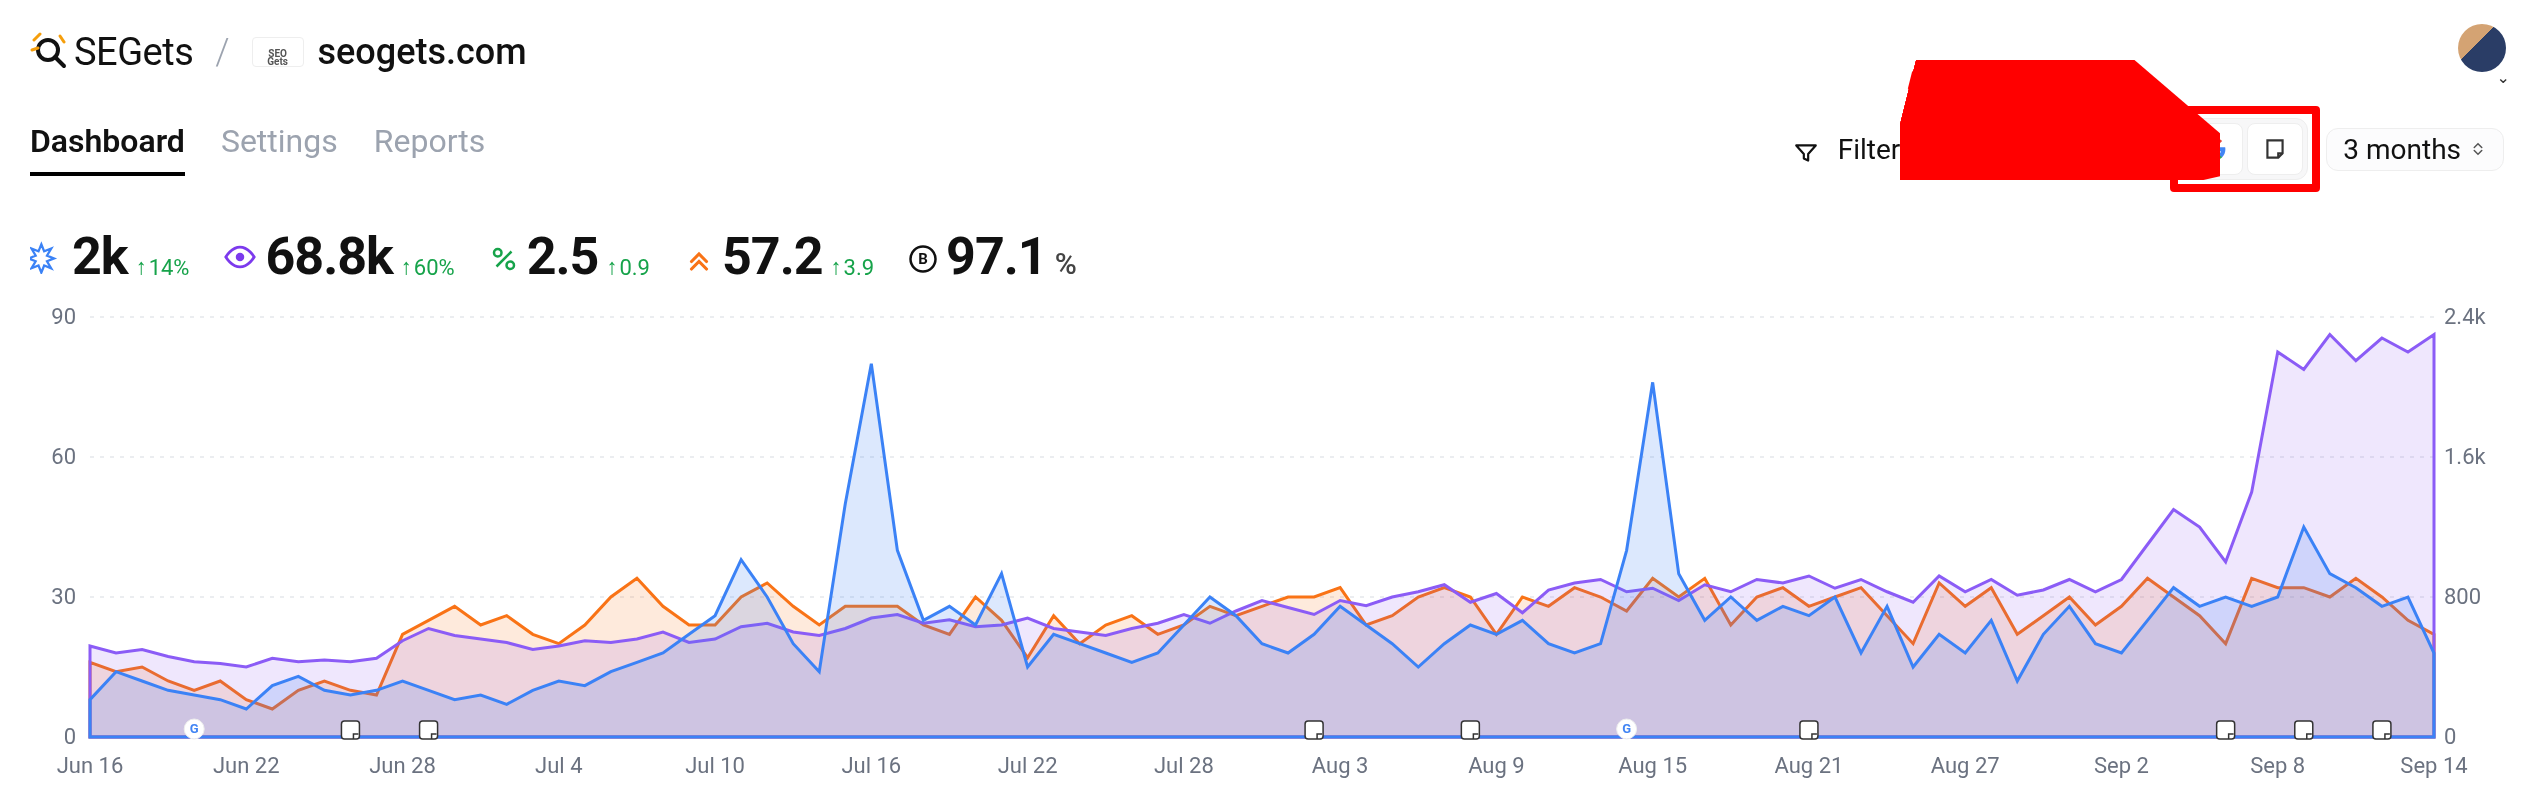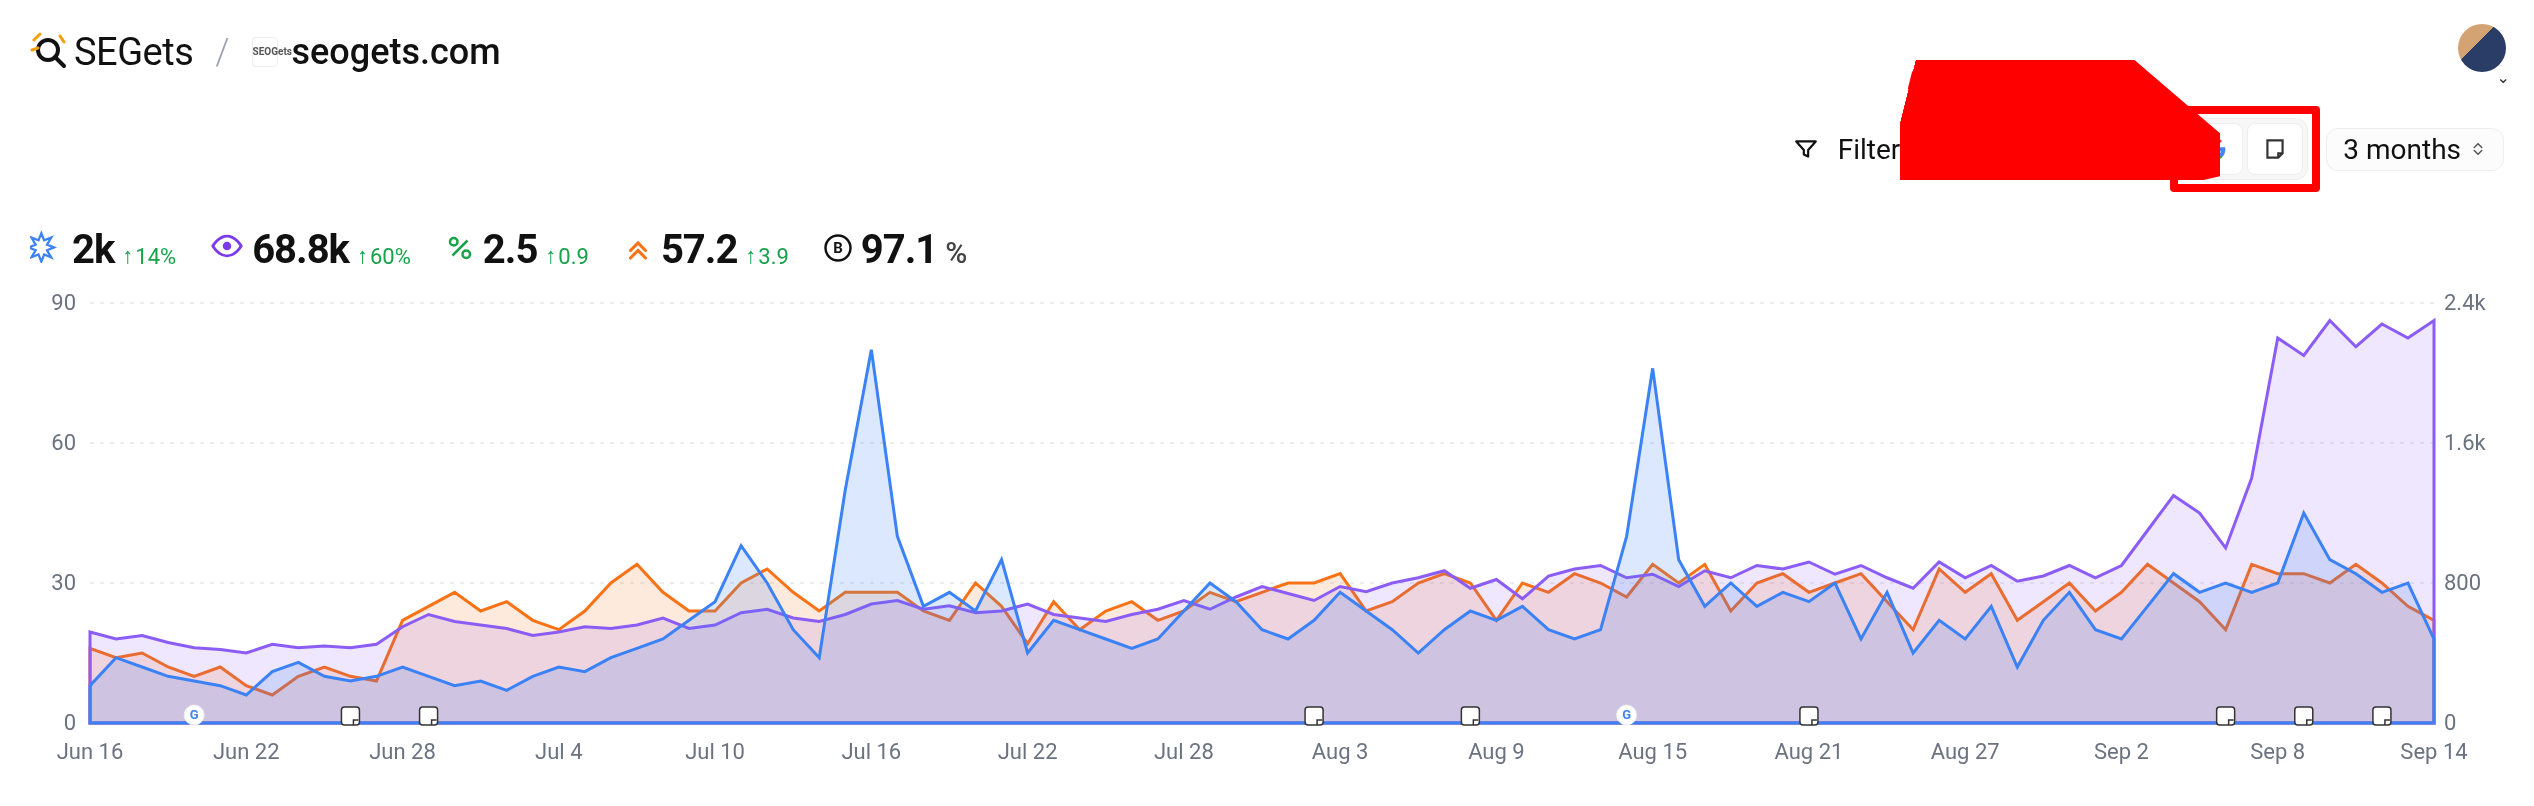--- a/index.html
+++ b/index.html
@@ -15,42 +15,42 @@
   * { box-sizing: border-box; }
   html, body { margin: 0; padding: 0; font-family: -apple-system, BlinkMacSystemFont, "Segoe UI", Roboto, Helvetica, Arial, sans-serif; color: var(--text); }
   body { width: 2534px; height: 806px; position: relative; background: #fff; }
 
   
   .header { display: flex; align-items: center; padding: 30px 30px 10px 30px; }
   .logo { display: flex; align-items: center; gap: 4px; font-weight: 400; font-size: 38px; letter-spacing: -0.5px; }
   .logo-mark { position: relative; display: inline-block; width: 40px; height: 40px; }
   .sep { color: var(--muted); font-size: 36px; margin: 0 22px; font-weight: 300; }
   .domain-box { display: flex; align-items: center; gap: 14px; }
-  .favicon { width: 26px; height: 30px; border: 1px solid #eee; border-radius: 4px; display: flex; align-items: center; justify-content: space-between; font-size: 10px; font-weight: 700; flex-direction: row; line-height: 0.8; color: #555; }
+  .favicon { width: 52px; height: 30px; border: 1px solid #eee; border-radius: 4px; display: flex; align-items: center; justify-content: flex-end; font-size: 10px; font-weight: 700; flex-direction: column; line-height: 0.8; color: #555; }
   .domain-name { font-size: 36px; font-weight: 500; }
   .avatar { position: absolute; right: 28px; top: 24px; width: 48px; height: 48px; border-radius: 50%; background: linear-gradient(135deg,#d4a373 40%,#2a3d66 40%); display: flex; align-items: center; justify-content: center; }
   .avatar-caret { position: absolute; right: 24px; top: 68px; font-size: 16px; color: #333; }
 
   
   .navrow { display: flex; align-items: center; padding: 34px 30px 0 30px; border-bottom: none; }
   .tabs { display: flex; gap: 36px; }
   .tab { font-size: 32px; color: var(--muted); padding-bottom: 12px; cursor: pointer; }
   .tab.active { color: var(--text); font-weight: 600; border-bottom: 4px solid #000; }
   .tools { margin-left: auto; display: flex; align-items: center; gap: 18px; }
-  .filter { display: flex; align-items: center; gap: 19px; font-size: 28px; }
+  .filter { display: flex; align-items: flex-end; gap: 19px; font-size: 28px; }
   .icon-group { display: flex; background: #f7f7f8; border: 1px solid #eee; border-radius: 12px; padding: 4px; gap: 4px; }
   .icon-btn { width: 56px; height: 52px; display: flex; align-items: center; justify-content: center; border-radius: 8px; background: #fff; border: 1px solid #eee; }
   .icon-btn.plain { background: transparent; border-color: transparent; }
   .date-range { border: 1px solid #eee; border-radius: 12px; padding: 4px 16px; font-size: 28px; display: flex; align-items: center; gap: 8px; background: #fcfcfd; }
   .highlight-box { position: absolute; border: 8px solid #ff0000; border-radius: 4px; pointer-events: none; }
 
   
   .stats { display: flex; align-items: baseline; gap: 34px; padding: 46px 30px 10px 30px; }
   .stat { display: flex; align-items: baseline; gap: 8px; }
-  .stat-val { font-size: 40px; font-weight: 700; letter-spacing: -1px; }
+  .stat-val { font-size: 52px; font-weight: 700; letter-spacing: -1px; }
   .stat-delta { font-size: 22px; color: var(--green); display: flex; align-items: center; gap: 2px; }
   .stat-suffix { font-size: 30px; font-weight: 500; color: #444; }
 
   
   .chart-wrap { position: relative; margin: 10px 30px 0 30px; }
   svg.chart { display: block; width: 100%; }
   .grid-line { stroke: #e5e7eb; stroke-dasharray: 4 6; stroke-width: 1.5; }
   .axis-label { fill: #6b7280; font-size: 22px; }
   .axis-label-r { fill: #6b7280; font-size: 22px; text-anchor: start; }
   .series-orange { fill: rgba(249,115,22,0.15); stroke: var(--orange); stroke-width: 3; }
@@ -87,20 +87,25 @@
         <span>Gets</span>
       </div>
     <span class="domain-name">seogets.com</span>
   </div>
 </div>
 
 <div class="avatar"></div>
 <span class="avatar-caret">⌄</span>
 
 <div class="navrow">
+  <div class="tabs">
+    <div class="tab active">Dashboard</div>
+    <div class="tab">Settings</div>
+    <div class="tab">Reports</div>
+  </div>
 
   <div class="tools">
     <div class="filter">
       <svg class="i" viewBox="0 0 24 24">
           <path d="M3 5h18l-7 8v6l-4-2v-4z" fill="none" stroke="#111" stroke-width="2" stroke-linejoin="round"></path>
         </svg>
       <span>Filter</span>
     </div>
 
     <div class="icon-group" id="metric-icons">

